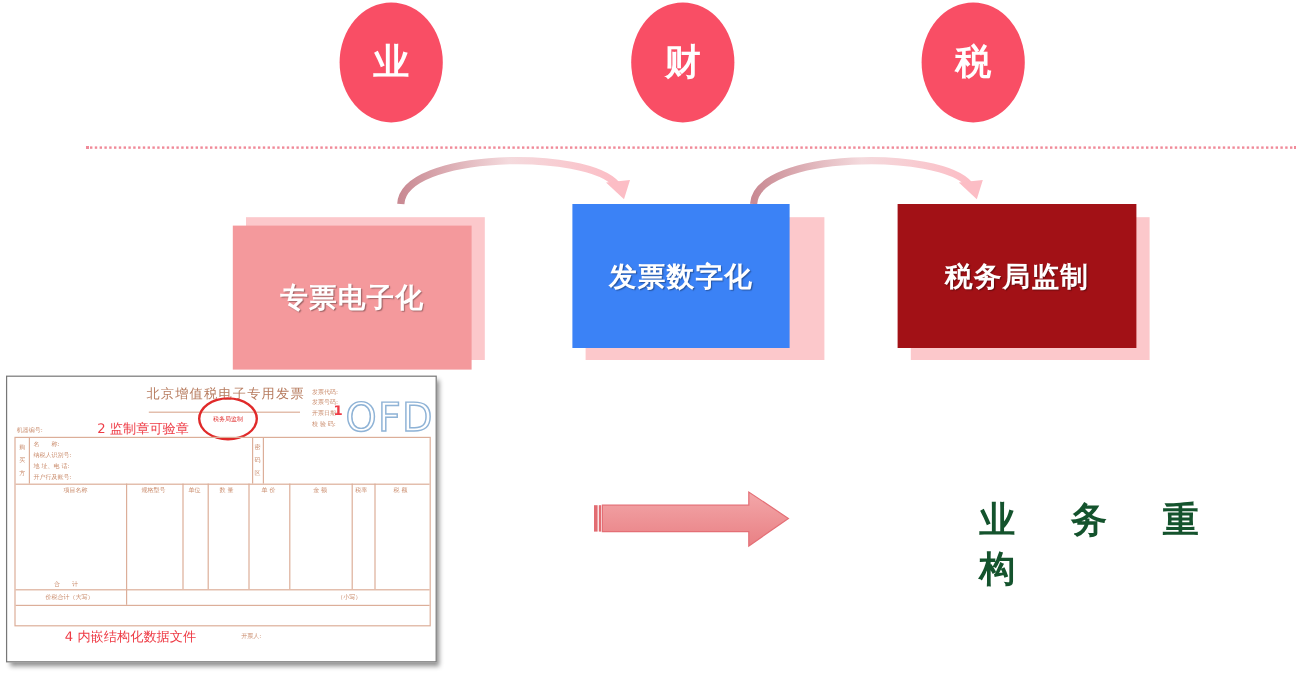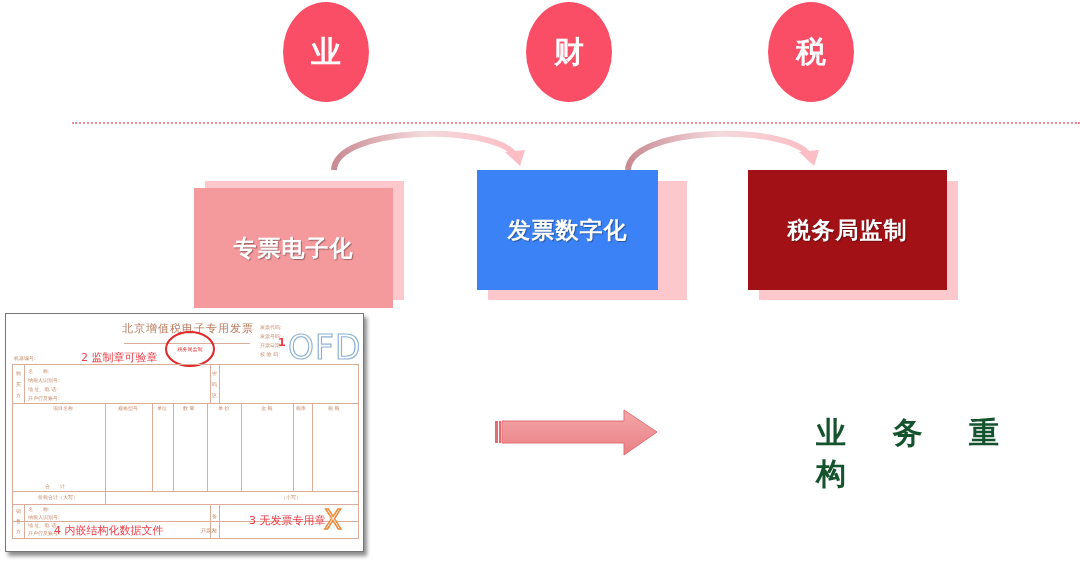--- a/index.html
+++ b/index.html
@@ -144,42 +144,20 @@
 
     <div class="abs inv-tiny" style="left:32px;top:118px;">合　　计</div>
 
     <div class="abs inv-line" style="left:0;top:126px;width:345px;height:1px;"></div>
     <div class="abs inv-line" style="left:92px;top:126px;width:1px;height:13px;"></div>
     <div class="abs inv-tiny" style="left:25px;top:129px;">价税合计（大写）</div>
     <div class="abs inv-tiny" style="left:268px;top:129px;">（小写）</div>
     <div class="abs inv-line" style="left:0;top:139px;width:345px;height:1px;"></div>
   </div>
 
-  <div class="abs" style="left:6px;top:190px;width:345px;height:34px;border:1px solid #dcae99;border-top:none;">
-    <div class="abs inv-line" style="left:11px;top:0;width:1px;height:34px;"></div>
-    <div class="abs inv-line" style="left:197px;top:0;width:1px;height:34px;"></div>
-    <div class="abs inv-line" style="left:206px;top:0;width:1px;height:34px;"></div>
-    <div class="abs" style="left:3px;top:2px;line-height:10px;">
-      <div class="inv-tiny">销</div>
-      <div class="inv-tiny">售</div>
-      <div class="inv-tiny">方</div>
-    </div>
-    <div class="abs" style="left:15px;top:1px;line-height:8px;">
-      <div class="inv-tiny">名　　称:</div>
-      <div class="inv-tiny">纳税人识别号:</div>
-      <div class="inv-tiny">地 址、电 话:</div>
-      <div class="inv-tiny">开户行及账号:</div>
-    </div>
-    <div class="abs" style="left:199px;top:5px;line-height:14px;">
-      <div class="inv-tiny">备</div>
-      <div class="inv-tiny">注</div>
-    </div>
-    <div class="abs note" style="left:236px;top:9px;">3 无发票专用章</div>
-    <div class="abs" style="left:311px;top:3px;font-size:26px;color:#fff;-webkit-text-stroke:1.5px #f08b3c;font-family:'DejaVu Sans',sans-serif;line-height:26px;">X</div>
-  </div>
 
   <div class="abs note" style="left:20px;top:209px;padding-left:28px;">4 内嵌结构化数据文件</div>
   <div class="abs inv-tiny" style="left:195px;top:213px;">开票人:</div>
 </div>
 
 <svg class="abs" style="left:494px;top:409px;" width="166" height="48">
   <defs>
     <linearGradient id="sg" x1="0" x2="0" y1="0" y2="1">
       <stop offset="0" stop-color="#f3a7a9"></stop>
       <stop offset="1" stop-color="#e98084"></stop>

